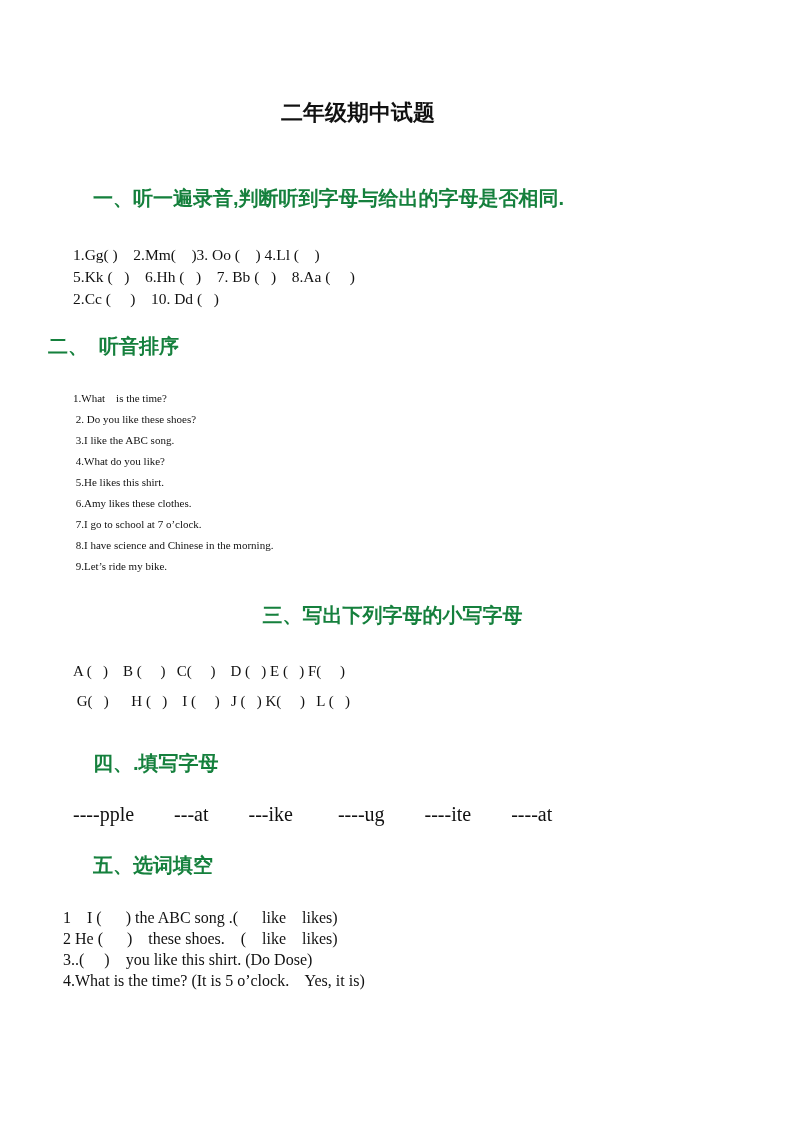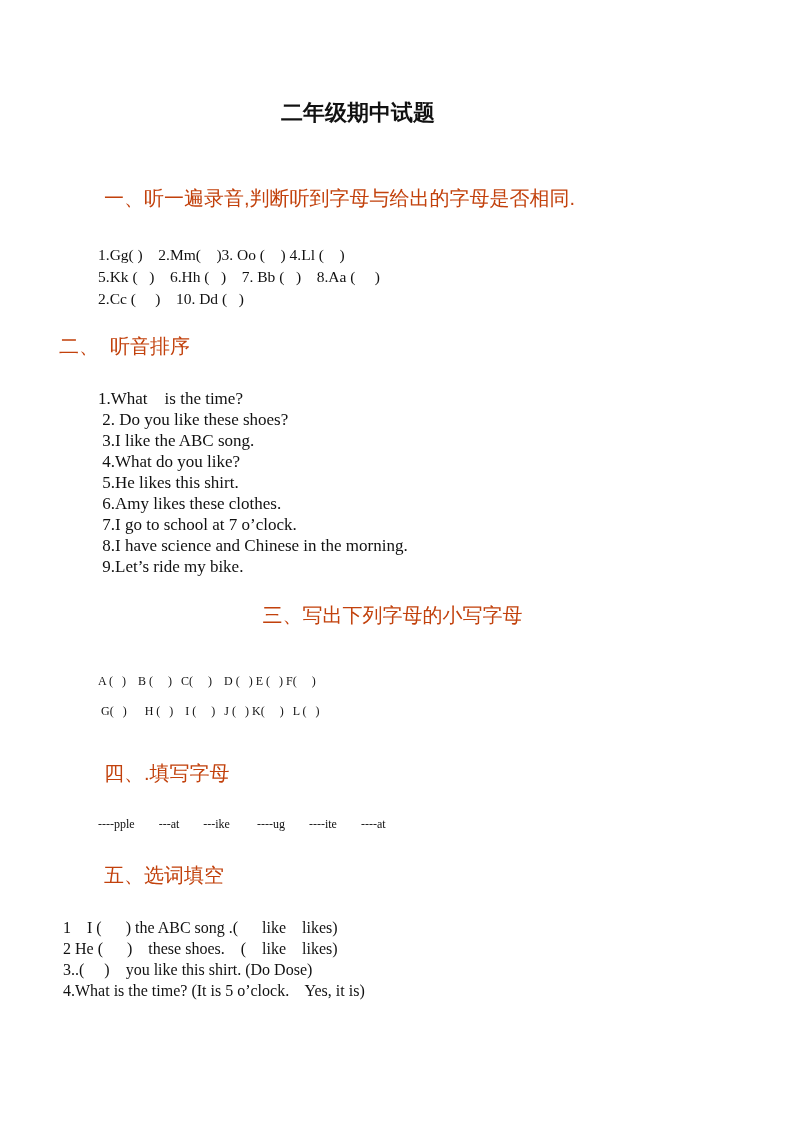--- a/index.html
+++ b/index.html
@@ -20,50 +20,50 @@
     padding-top: 100px;
     padding-left: 24px;
     text-align: center;
     font-family: "Liberation Sans", sans-serif;
     font-weight: bold;
     font-size: 22px;
     line-height: 26px;
     color: #111111;
   }
   .sec-head {
-    margin: 11px;
+    margin: 0;
     padding-left: 93px;
     font-family: "Liberation Sans", sans-serif;
-    font-weight: normal;
+    font-weight: bold;
     font-size: 20px;
     line-height: 28px;
-    color: #c2410c;
+    color: #15803d;
     white-space: pre;
   }
   .sec-body {
     margin: 0;
-    padding-left: 98px;
+    padding-left: 73px;
     font-family: "Liberation Serif", serif;
   }
   .line { white-space: pre; }
 
   .sec1-head { margin-top: 58px; }
   .sec1-body { margin-top: 32px; font-size: 15.5px; }
   .sec1-body .line { line-height: 22px; }
 
   .sec2-head { margin-top: 22px; padding-left: 48px; }
-  .sec2-body { margin-top: 28px; font-size: 17px; }
+  .sec2-body { margin-top: 28px; font-size: 11px; }
   .sec2-body .line { line-height: 21px; }
 
   .sec3-head { margin-top: 24px; text-align: center; }
-  .sec3-body { margin-top: 37px; font-size: 12px; }
+  .sec3-body { margin-top: 27px; font-size: 15px; }
   .sec3-body .line { line-height: 30px; }
 
   .sec4-head { margin-top: 33px; }
-  .sec4-body { margin-top: 26px; font-size: 12px; }
+  .sec4-body { margin-top: 26px; font-size: 20px; }
   .sec4-body .line { line-height: 22px; }
 
   .sec5-head { margin-top: 26px; }
   .sec5-body { margin-top: 28px; padding-left: 63px; font-size: 16px; }
   .sec5-body .line { line-height: 21px; }
 </style>
 </head>
 <body>
 
 <div class="page">

